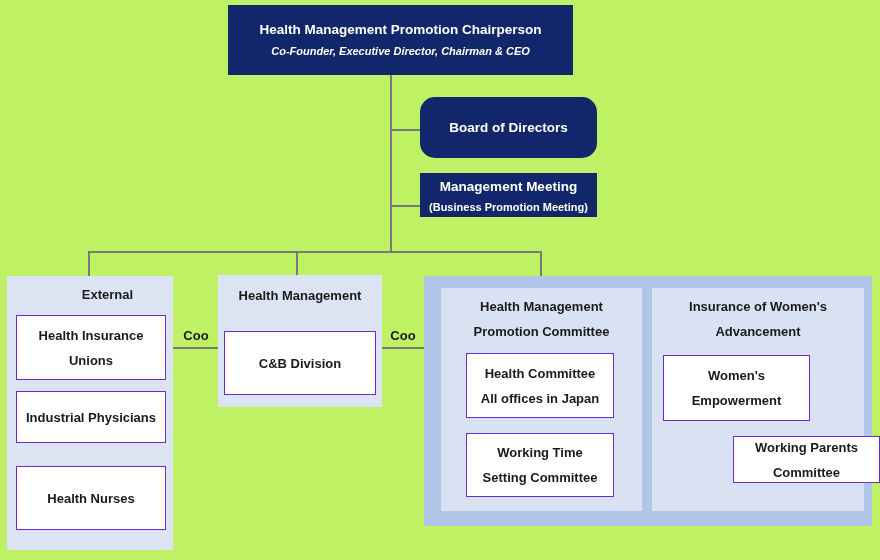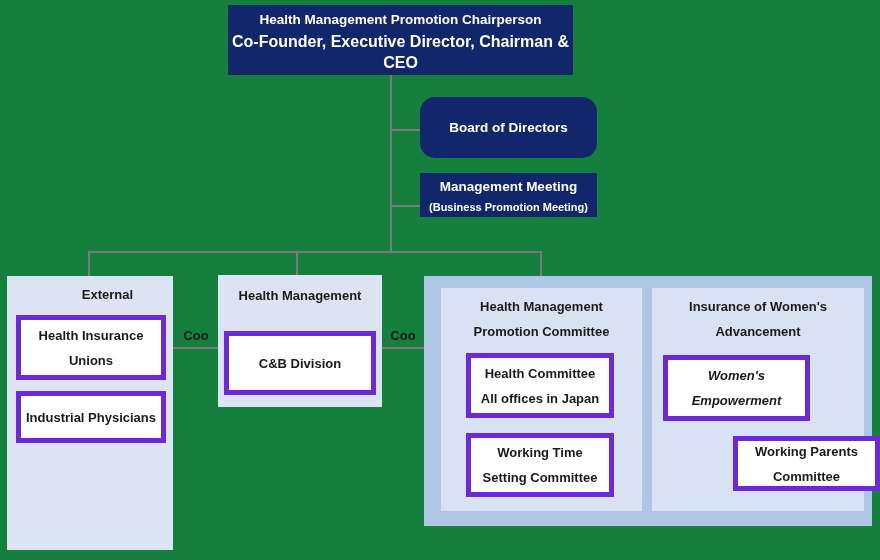--- a/index.html
+++ b/index.html
@@ -1,31 +1,31 @@
 <!DOCTYPE html>
 <html><head>
 <meta charset="utf-8">
 <style>
   html,body{margin:0;padding:0;background:#ffffff;}
   .canvas{
-    position:relative;width:880px;height:560px;background:#15803d;overflow:hidden;
+    position:relative;width:880px;height:560px;background:#bef264;overflow:hidden;
     font-family:"Liberation Sans","DejaVu Sans",sans-serif;font-weight:700;color:#1a1a1a;
   }
   .line{position:absolute;background:#7a7a7a;}
   .node{position:absolute;box-sizing:border-box;display:flex;flex-direction:column;
         align-items:center;justify-content:center;text-align:center;}
   .navy{background:#12266b;color:#ffffff;}
   .navy .t1{font-size:13.5px;line-height:23px;}
-  .navy .t2{font-size:16px;line-height:21px;}
+  .navy .t2{font-size:11px;line-height:21px;font-style:italic;}
   .navy .t3{font-size:11px;line-height:18px;}
   .container-lt{position:absolute;box-sizing:border-box;background:#dce4f3;}
   .outer-blue{position:absolute;box-sizing:border-box;background:#b0c6e6;}
   .panel{position:absolute;box-sizing:border-box;background:#d9e2f2;}
   .ctitle{position:absolute;left:0;right:0;text-align:center;font-size:13px;line-height:25px;}
-  .white-box{position:absolute;box-sizing:border-box;background:#ffffff;border:5px solid #6d28d9;
+  .white-box{position:absolute;box-sizing:border-box;background:#ffffff;border:1px solid #6d28d9;
              display:flex;flex-direction:column;align-items:center;justify-content:center;
              text-align:center;font-size:13px;line-height:25px;color:#1a1a1a;}
   .coo{position:absolute;font-size:13px;line-height:16px;text-align:center;color:#1a1a1a;}
 </style>
 </head>
 <body>
 
 <div class="canvas">
 
   <div class="line" style="left:390px;top:75px;width:2px;height:178px;"></div>
@@ -56,20 +56,23 @@
 
   <div class="container-lt" style="left:7px;top:276px;width:166px;height:274px;">
     <div class="ctitle" style="top:6px;padding-left:35px;">External Organisations</div>
     <div class="white-box" style="left:9px;top:39px;width:150px;height:65px;">
       <div>Health Insurance</div>
       <div>Unions</div>
     </div>
     <div class="white-box" style="left:9px;top:115px;width:150px;height:52px;">
       <div>Industrial Physicians</div>
     </div>
+    <div class="white-box" style="left:9px;top:190px;width:150px;height:64px;">
+      <div>Health Nurses</div>
+    </div>
   </div>
 
   <div class="coo" style="left:174px;top:328px;width:44px;">Coo</div>
   <div class="coo" style="left:382px;top:328px;width:42px;">Coo</div>
 
   <div class="container-lt" style="left:218px;top:275px;width:164px;height:132px;">
     <div class="ctitle" style="top:8px;">
       <div>Health Management</div>
     </div>
     <div class="white-box" style="left:6px;top:56px;width:152px;height:64px;">
@@ -92,25 +95,25 @@
         <div>Working Time</div>
         <div>Setting Committee</div>
       </div>
     </div>
 
     <div class="panel" style="left:228px;top:12px;width:212px;height:223px;">
       <div class="ctitle" style="top:6px;">
         <div>Insurance of Women's</div>
         <div>Advancement</div>
       </div>
-      <div class="white-box" style="left:11px;top:67px;width:147px;height:66px;font-style:italic;">
+      <div class="white-box" style="left:11px;top:67px;width:147px;height:66px;">
         <div>Women's</div>
         <div>Empowerment</div>
       </div>
-      <div class="white-box" style="left:81px;top:148px;width:147px;height:55px;">
+      <div class="white-box" style="left:81px;top:148px;width:147px;height:47px;">
         <div>Working Parents</div>
         <div>Committee</div>
       </div>
     </div>
 
   </div>
 
 </div>
 
 </body></html>

